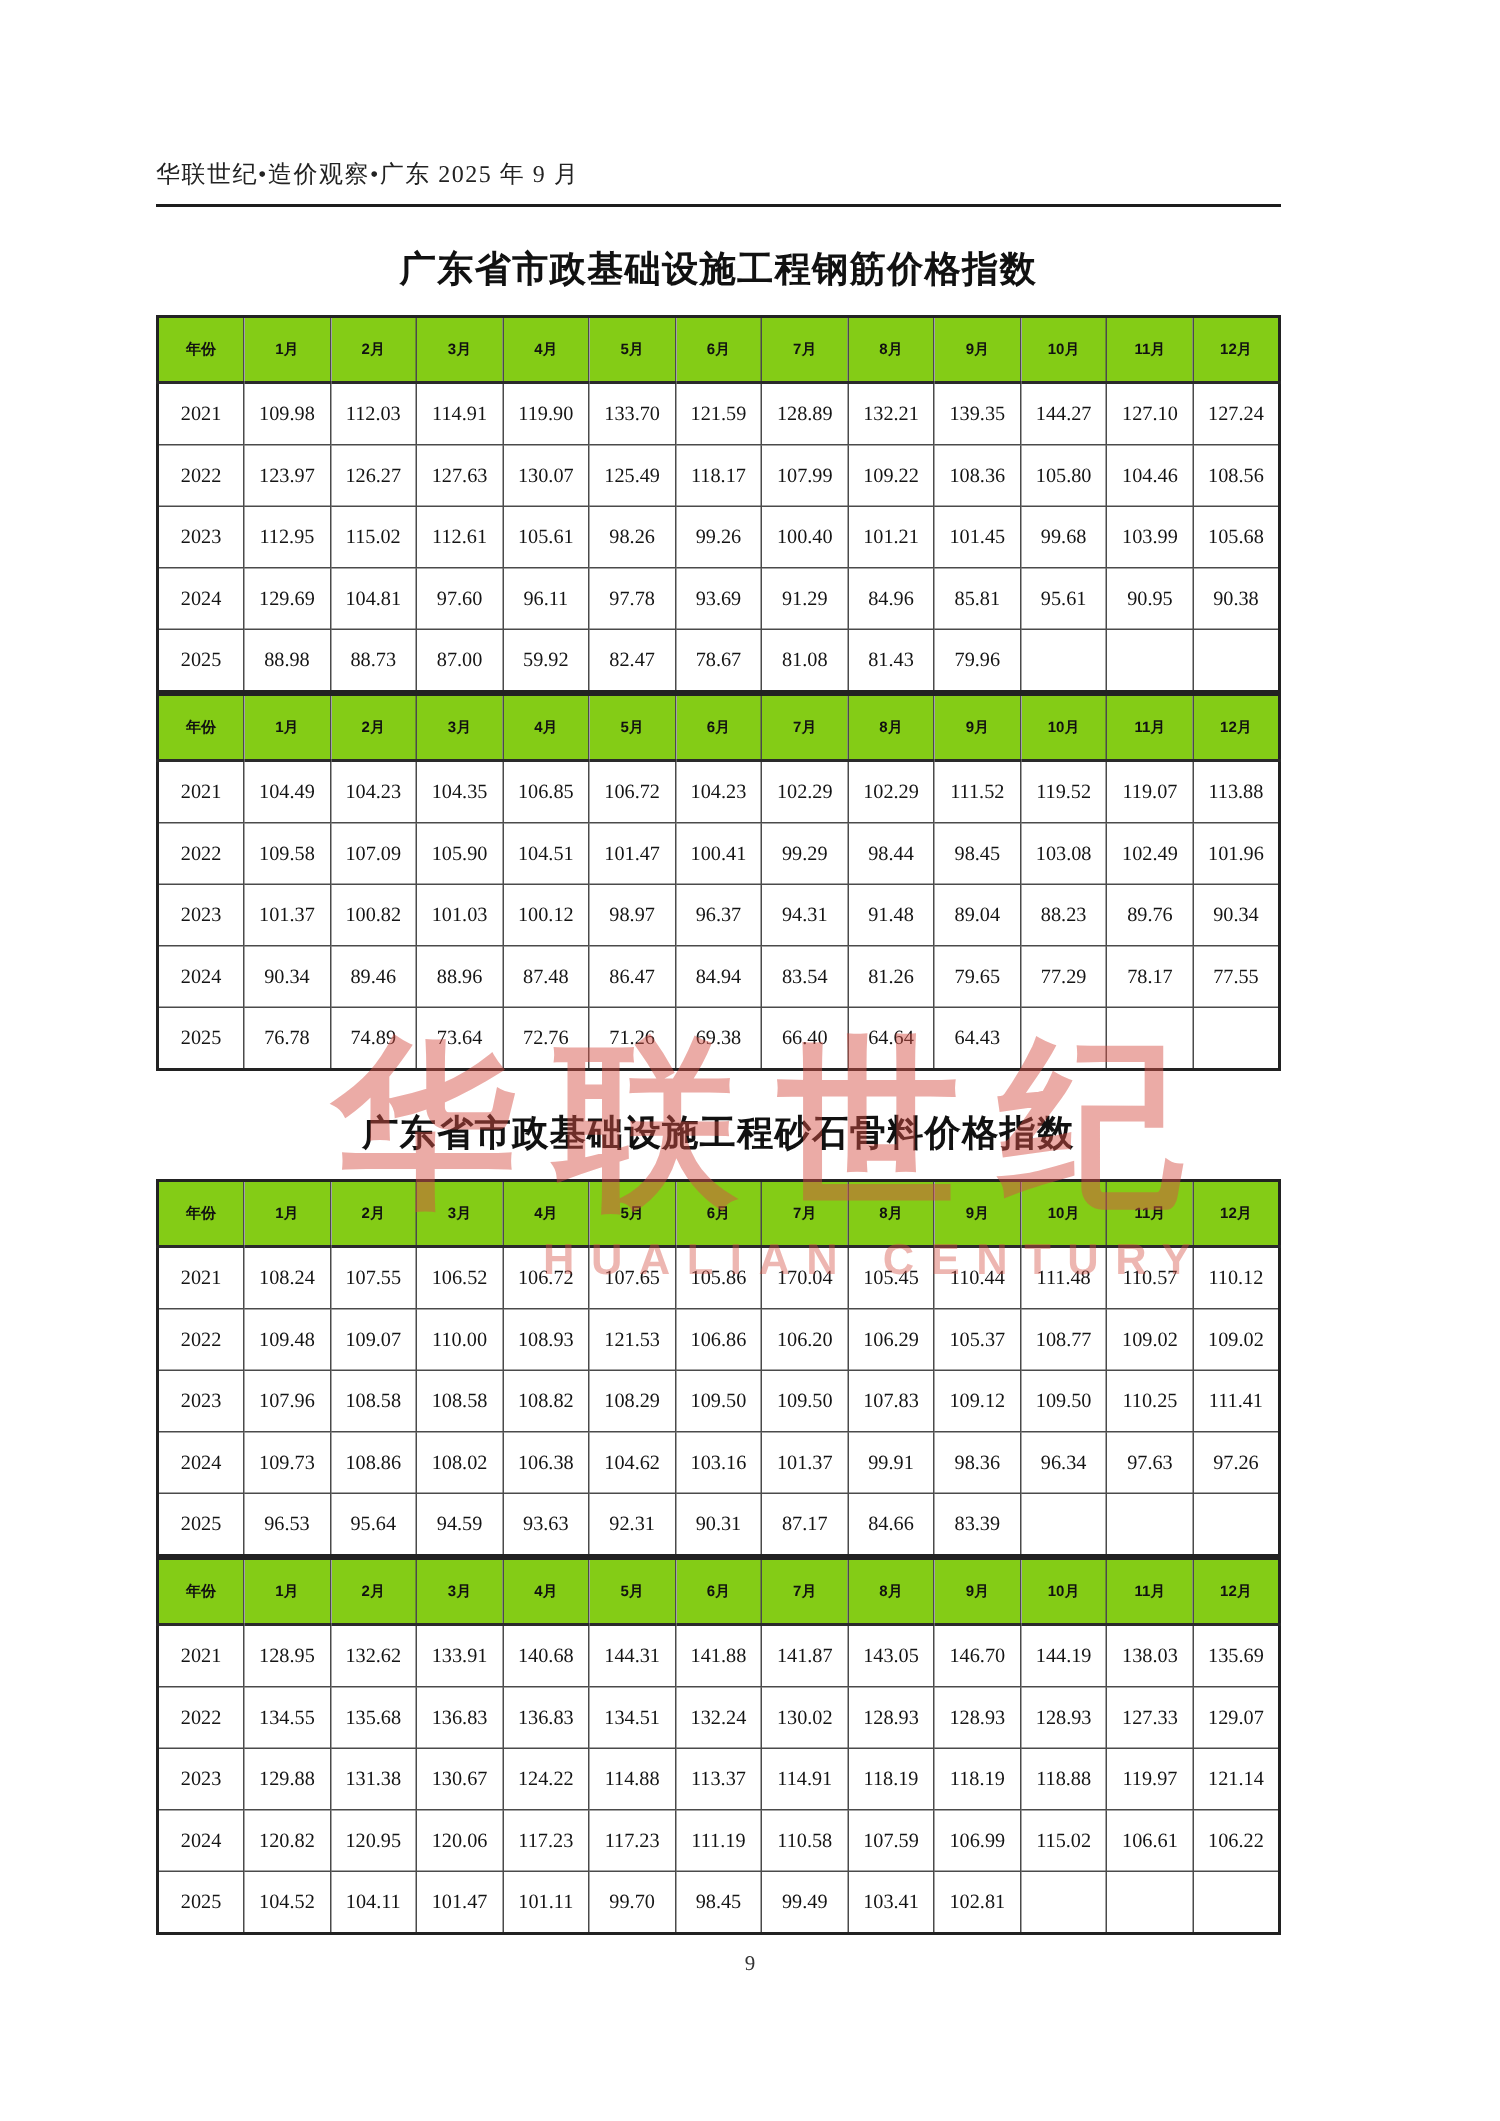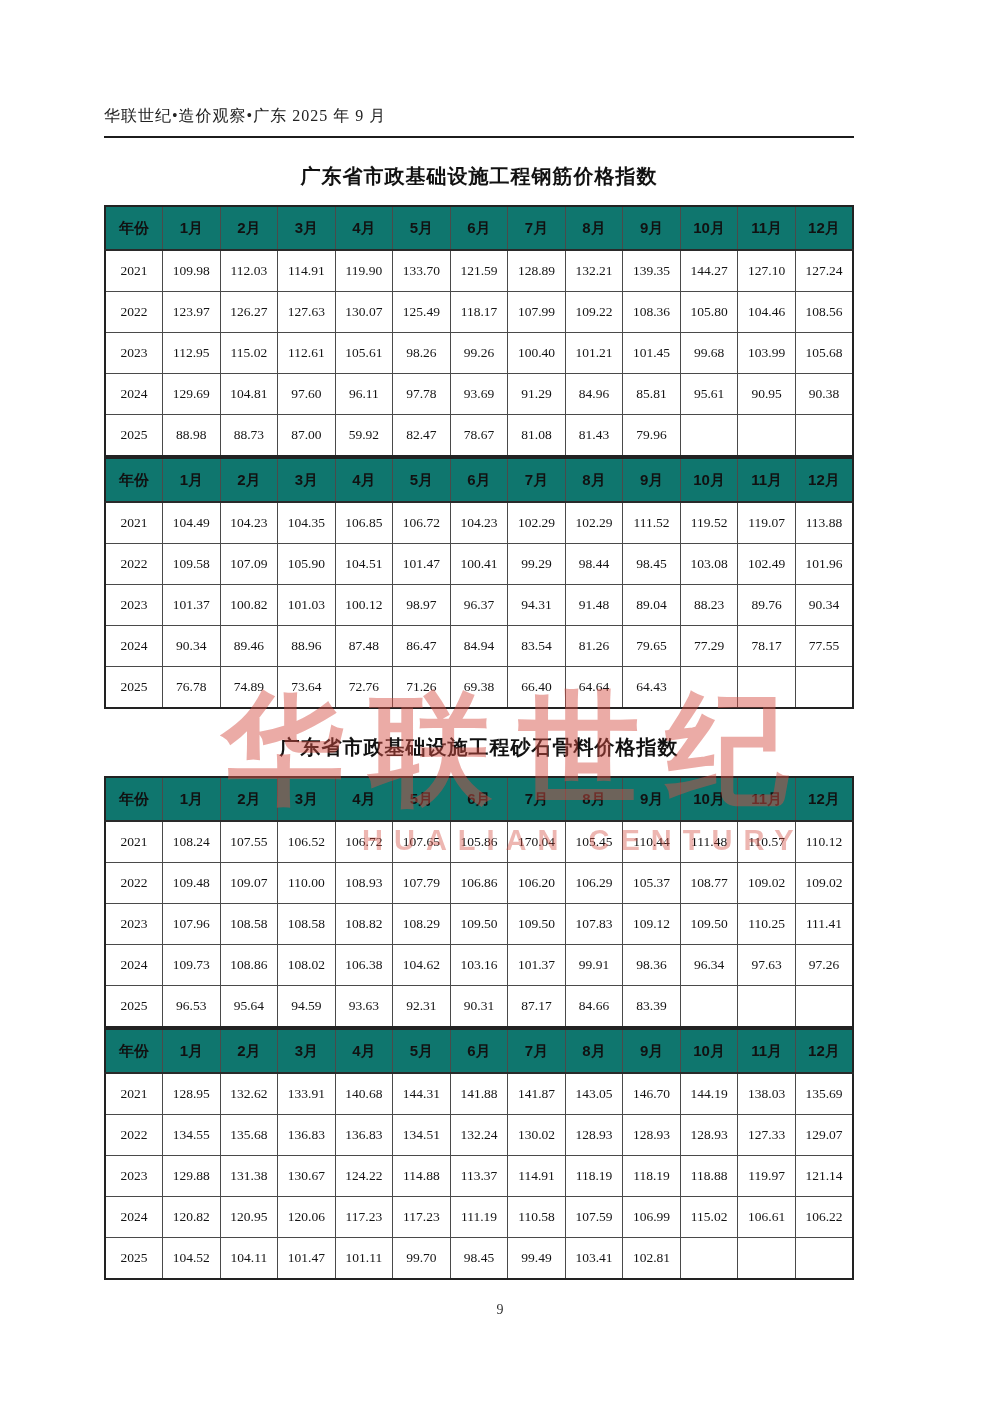--- a/index.html
+++ b/index.html
@@ -6,33 +6,33 @@
   body {
     width:1000px; height:1414px; background:#ffffff; position:relative;
     font-family:"Liberation Serif", serif; color:#1a1a1a; overflow:hidden;
   }
   .content { padding:62px 146px 0 104px; position:relative; z-index:1;margin-top:44px; }
   .doc-header {
     font-size:16px; letter-spacing:1px; padding-bottom:9px;
     border-bottom:2px solid #1c1c1c; color:#222;
   }
   .table-title {
-    text-align:center; font-size:20px; font-weight:bold;
+    text-align:center; font-size:24px; font-weight:bold;
     margin:25px 0 15px 0; color:#111; letter-spacing:1px;
   }
   table.price-table {
     border-collapse:collapse; table-layout:fixed; width:100%;
     border:2px solid #222;
   }
   .price-table th, .price-table td {
     border:1px solid #4a4a4a; text-align:center; vertical-align:middle;
     overflow:hidden; white-space:nowrap;
   }
   .price-table th {
-    background:#0f766e; height:40px; font-size:15px;
+    background:#84cc16; height:40px; font-size:10px;
     font-family:"Liberation Sans", sans-serif; font-weight:bold;
     border-bottom:2px solid #2a2a2a; color:#111;
   }
   .price-table td { height:38px; font-size:13.5px; color:#141414; }
   .watermark {
     position:absolute; top:688px; left:222px; z-index:3;
     pointer-events:none; user-select:none;
   }
   .watermark-cn {
     font-family:"Liberation Sans", sans-serif; font-weight:700;
@@ -289,21 +289,21 @@
               <td>111.48</td>
               <td>110.57</td>
               <td>110.12</td>
             </tr>
             <tr>
               <td>2022</td>
               <td>109.48</td>
               <td>109.07</td>
               <td>110.00</td>
               <td>108.93</td>
-              <td>107.79</td>
+              <td>121.53</td>
               <td>106.86</td>
               <td>106.20</td>
               <td>106.29</td>
               <td>105.37</td>
               <td>108.77</td>
               <td>109.02</td>
               <td>109.02</td>
             </tr>
             <tr>
               <td>2023</td>

